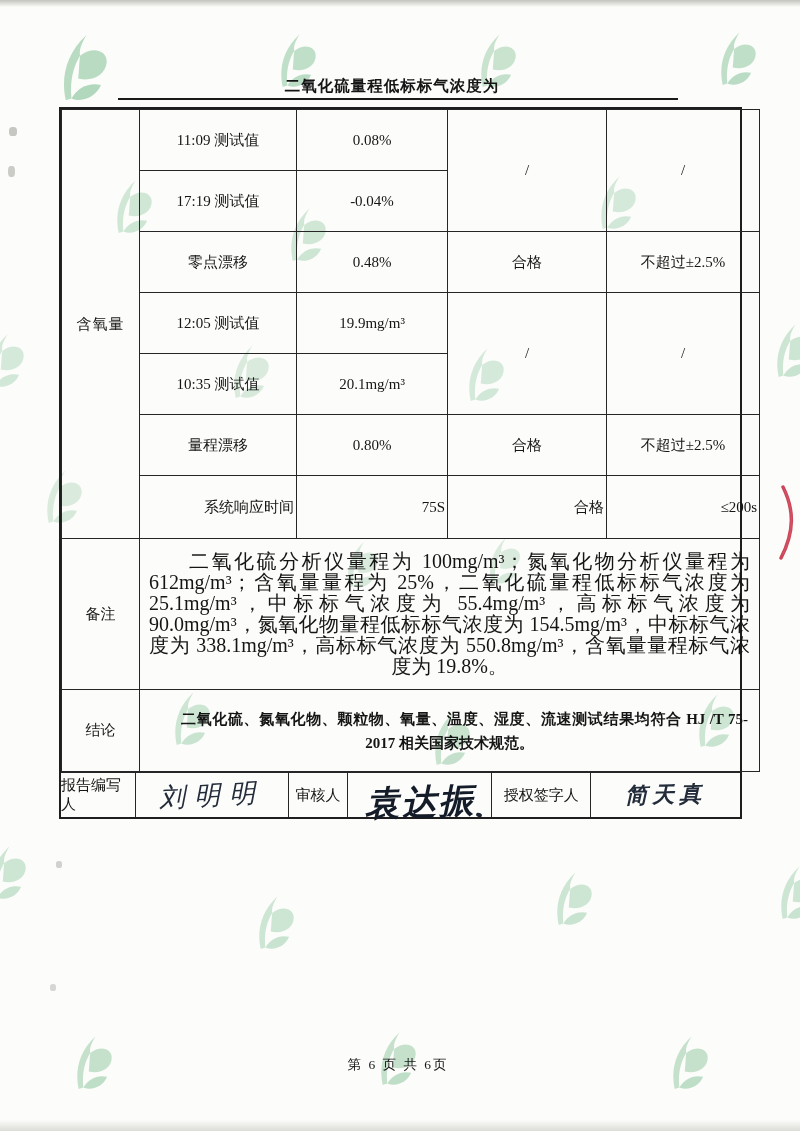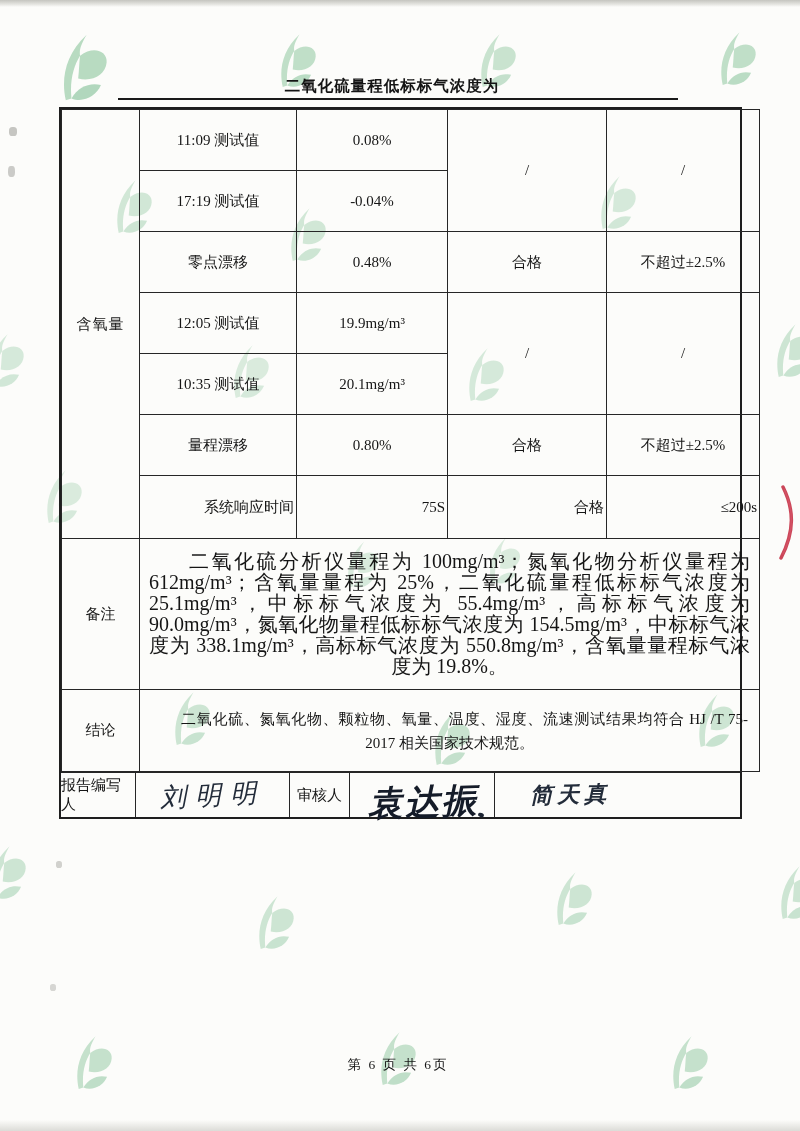--- a/index.html
+++ b/index.html
@@ -32,21 +32,21 @@
     font-size:15px;padding:11px 2px;overflow:visible;}
   td.c1{width:73px;margin-top:20px;} td.c2{width:152px;} td.c3{width:146px;} td.c4{width:154px;} td.c5{width:148px;}
   tr.r40 td{height:38px;} tr.r42 td{height:40px;text-align:right;}
   td.group{letter-spacing:1px;}
   td.slash{font-size:16px;}
   .remark-cell{height:84px;}
   .remark-text{font-size:20px;line-height:21px;text-align:justify;text-align-last:center;
     text-indent:2em;padding:1px 7px;}
   .concl-cell{height:59px;}
   .concl-text{font-size:15px;line-height:24px;text-align:justify;text-align-last:center;
-    text-indent:2em;padding:0 9px;}
+    text-indent:2em;padding:0 9px;font-weight:bold;}
 
   
   .sig-row{display:flex;border-top:1.5px solid #262626;height:44px;align-items:stretch;}
   .sig-row > div{display:flex;align-items:center;justify-content:center;box-sizing:border-box;}
   .sig-label{font-size:15px;border-right:1.5px solid #262626;}
   .sig-cell{border-right:1.5px solid #262626;position:relative;}
   .sig-cell:last-child{border-right:none;}
   .w-label1{width:75px;} .w-sig1{width:154px;} .w-label2{width:60px;font-family:Liberation Serif, serif;}
   .w-sig2{width:145px;} .w-label3{width:99px;} .w-sig3{width:150px;}
   .handwriting{font-family:"DejaVu Serif","Liberation Serif",serif;font-style:italic;color:#232c3a;white-space:nowrap;}
@@ -222,20 +222,21 @@
     <div class="sig-row">
       <div class="sig-label w-label1">报告编写人</div>
       <div class="sig-cell w-sig1">
         <span class="handwriting sig-writer">刘明明</span>
       </div>
       <div class="sig-label w-label2">审核人</div>
       <div class="sig-cell w-sig2">
         <span class="handwriting sig-reviewer">袁达振</span>
         <span class="ink-dot" style="left:128px;top:40px;"></span>
       </div>
+      <div class="sig-label w-label3">授权签字人</div>
       <div class="sig-cell w-sig3">
         <span class="handwriting sig-auth">简天真</span>
       </div>
     </div>
   </div>
 
   <svg id="red-mark" viewBox="0 0 24 78">
     <path d="M7 3 C 18 25 19 47 5 74" fill="none" stroke="#c53246" stroke-width="3.5" stroke-linecap="round" opacity="0.9"></path>
     <path d="M8.5 6 C 18 26 18.5 46 7 70" fill="none" stroke="#d8596c" stroke-width="1.4" stroke-linecap="round" opacity="0.6"></path>
   </svg>

